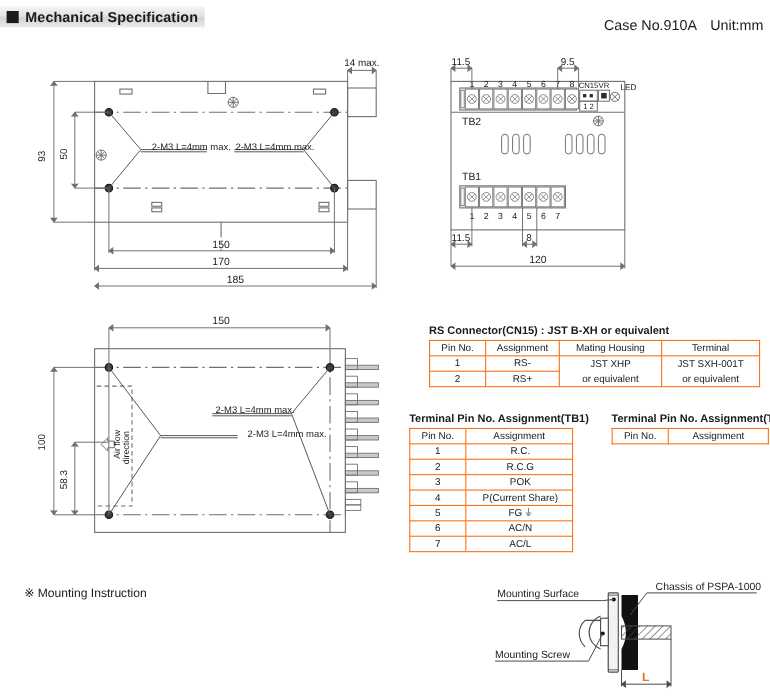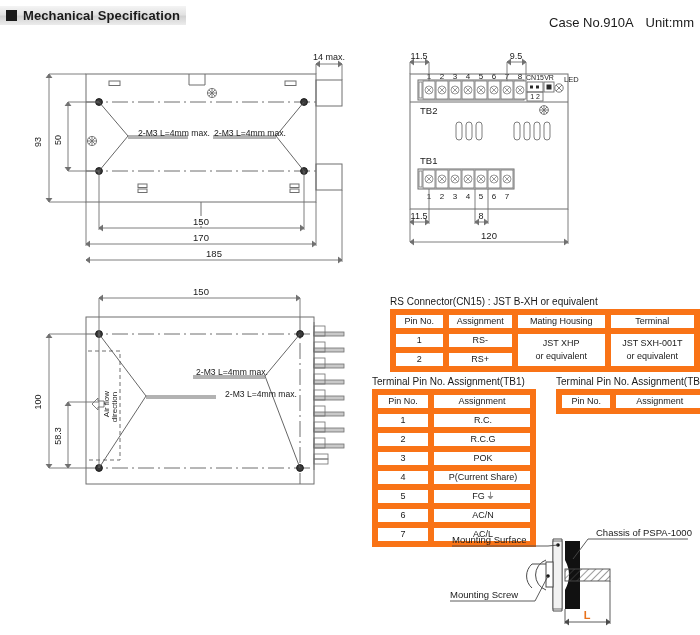--- a/index.html
+++ b/index.html
@@ -8,23 +8,23 @@
   .abs{position:absolute;}
   svg{display:block;}
   .ttl-bar{position:absolute;left:0;top:6px;width:186px;height:19px;
     background:linear-gradient(to bottom,#f4f4f4 0%,#e2e2e2 45%,#d2d2d2 55%,#ececec 100%);}
   .ttl-sq{position:absolute;left:6px;top:10px;width:11px;height:11px;background:#1a1a1a;}
   .ttl-tx{position:absolute;left:23px;top:8px;font-size:13px;font-weight:bold;letter-spacing:.1px;text-align:right;}
   .caseno{position:absolute;right:6px;top:15px;font-size:13px;white-space:nowrap;margin-left:12px;}
   .caseno .sp{display:inline-block;width:12px;}
   
   table.t{border-collapse:collapse;font-size:9px;background:#fff;}
-  table.t td,table.t th{border:6px solid #f97316;text-align:center;padding:0 2px;
+  table.t td,table.t th{border:1px solid #f97316;text-align:center;padding:0 2px;
       height:13px;line-height:13px;font-weight:normal;white-space:nowrap;}
-  .tcap{font-size:10px;white-space:nowrap;margin-bottom:2px;}
+  .tcap{font-size:10px;white-space:nowrap;margin-bottom:2px;font-weight:bold;}
   .lft{text-align:left;padding-left:4px!important;}
   .hdr td{font-size:9px;}
   .mi-head{font-size:11px;white-space:nowrap;}
   .orange{color:#E8721C;font-weight:bold;}
   .dimtxt{font-size:9px;}
 </style>
 </head>
 <body>
 
 <div class="ttl-bar"></div>
@@ -496,20 +496,24 @@
     <tbody>
         <tr class="hdr">
       <td style="width:46px">Pin No.</td>
       <td style="width:86px">Assignment</td>
     </tr>
   </tbody>
     </table>
 </div>
 
 <div class="abs" style="left:22px;top:533px;">
+  <div class="mi-head">
+    <span>※</span>
+    <span>Mounting Instruction</span>
+  </div>
 </div>
 
 <div class="abs" style="left:440px;top:512px;">
 <svg width="258" height="120" viewBox="0 0 258 120">
   <defs>
     <pattern id="hatch" patternUnits="userSpaceOnUse" width="5" height="5" patternTransform="rotate(45)">
       <line x1="0" y1="0" x2="0" y2="5" stroke="#4a4a4a" stroke-width="1.1"></line>
     </pattern>
   </defs>
 

